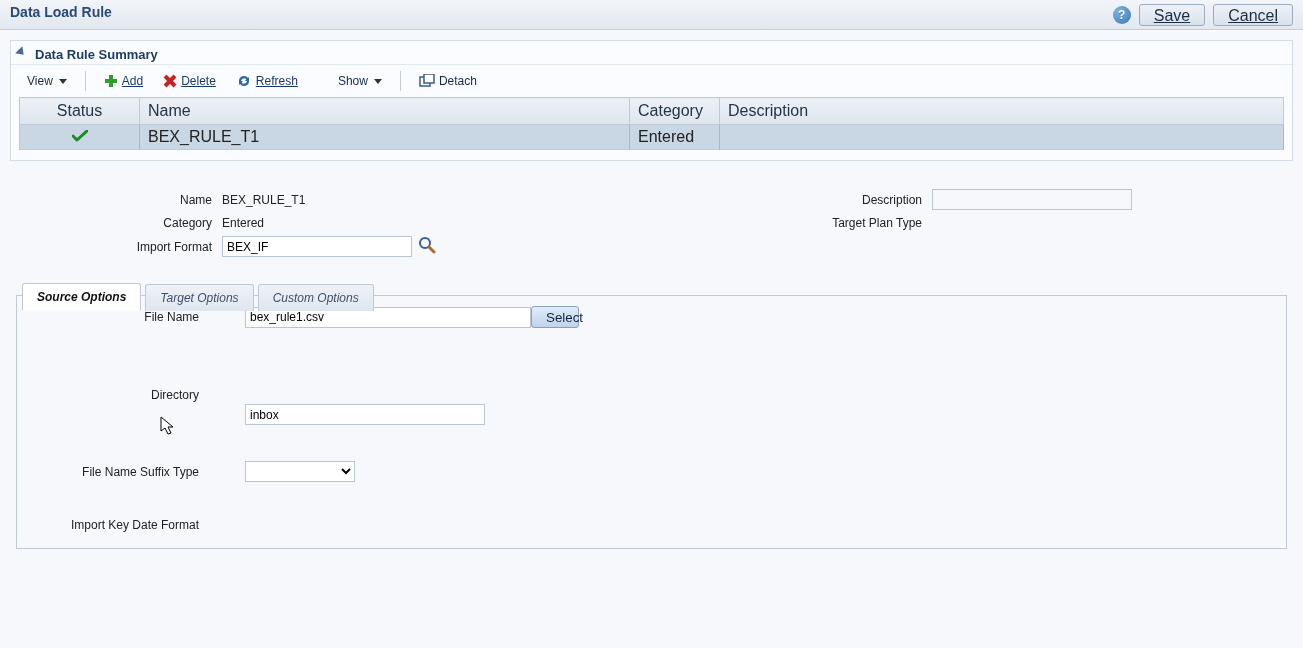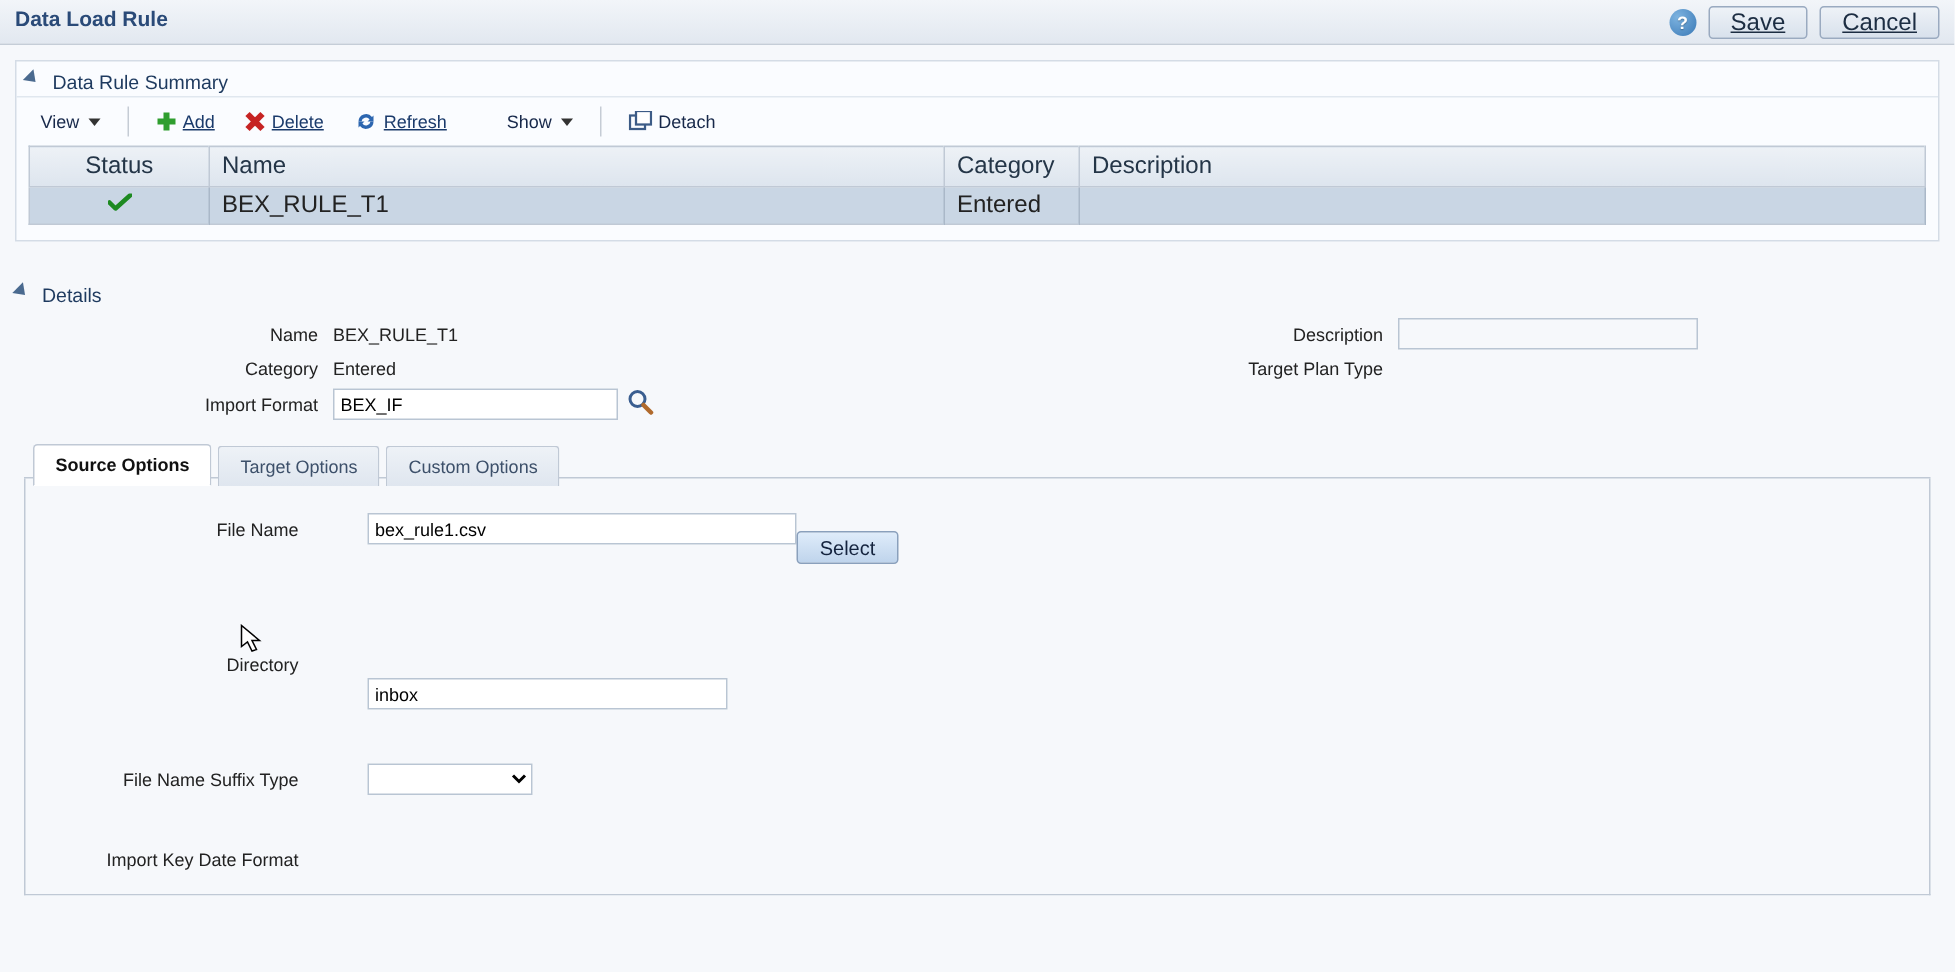--- a/index.html
+++ b/index.html
@@ -62,21 +62,21 @@
     background: #fafcff;
     border: 1px solid #d4dce6;
     margin-bottom: 22px;
     padding-bottom: 10px;
   }
   .panel-header {
     display: flex;
     align-items: center;
     gap: 4px;
     padding: 6px 8px 2px 6px;
-    font-weight: normal;
+    font-weight: bold;
     color: #1e3a5f;
     font-size: 13px;
   }
   .disclosure {
     width: 0; height: 0;
     border-left: 5px solid transparent;
     border-top: 7px solid #4a6a8f;
     border-right: 5px solid transparent;
     transform: rotate(0deg);
     margin-right: 2px;
@@ -201,21 +201,22 @@
   .tab {
     background: linear-gradient(#eef2f7,#dfe6ef);
     border: 1px solid #c0c9d5;
     border-bottom: none;
     padding: 6px 14px;
     margin-right: 4px;
     border-radius: 3px 3px 0 0;
     color: #3d506a;
     cursor: pointer;
     position: relative;
-    top: 6px;
+    top: 16px;
+    font-style: italic;
   }
   .tab.active {
     background: #fff;
     font-weight: bold;
     color: #111;
     border-bottom: 1px solid #fff;
   }
   .tab-body {
     border: 1px solid #c0c9d5;
     border-top: none;
@@ -237,23 +238,22 @@
     width: 110px;
     font-size: 12px;
   }
   .mini-btn {
     background: linear-gradient(#dfecfa,#bfd4ec);
     border: 1px solid #8aa0bc;
     border-radius: 3px;
     padding: 2px 14px;
     color: #14233e;
     cursor: pointer;
-    width: 68px;
+    width: 48px;
     height: 22px;
-    margin-top: 25px;
   }
   .cursor-arrow {
     position: absolute;
     left: 160px;
     top: 416px;
     pointer-events: none;
   }
 </style>
 </head>
 <body>
@@ -358,24 +358,20 @@
           </td>
           <td>BEX_RULE_T1</td>
           <td>Entered</td>
           <td></td>
         </tr>
       </tbody>
     </table>
   </div>
 
   <div class="">
-    <div class="panel-header" style="padding-left:0">
-      <span class="disclosure open"></span>
-      <span>Details</span>
-    </div>
 
     <div class="form-grid">
       <div class="form-label">Name</div>
       <div>BEX_RULE_T1</div>
       <div></div>
       <div class="form-label">Description</div>
       <div><input type="text" class="text-input wide ro" value="" style=""></div>
 
       <div class="form-label">Category</div>
       <div>Entered</div>

